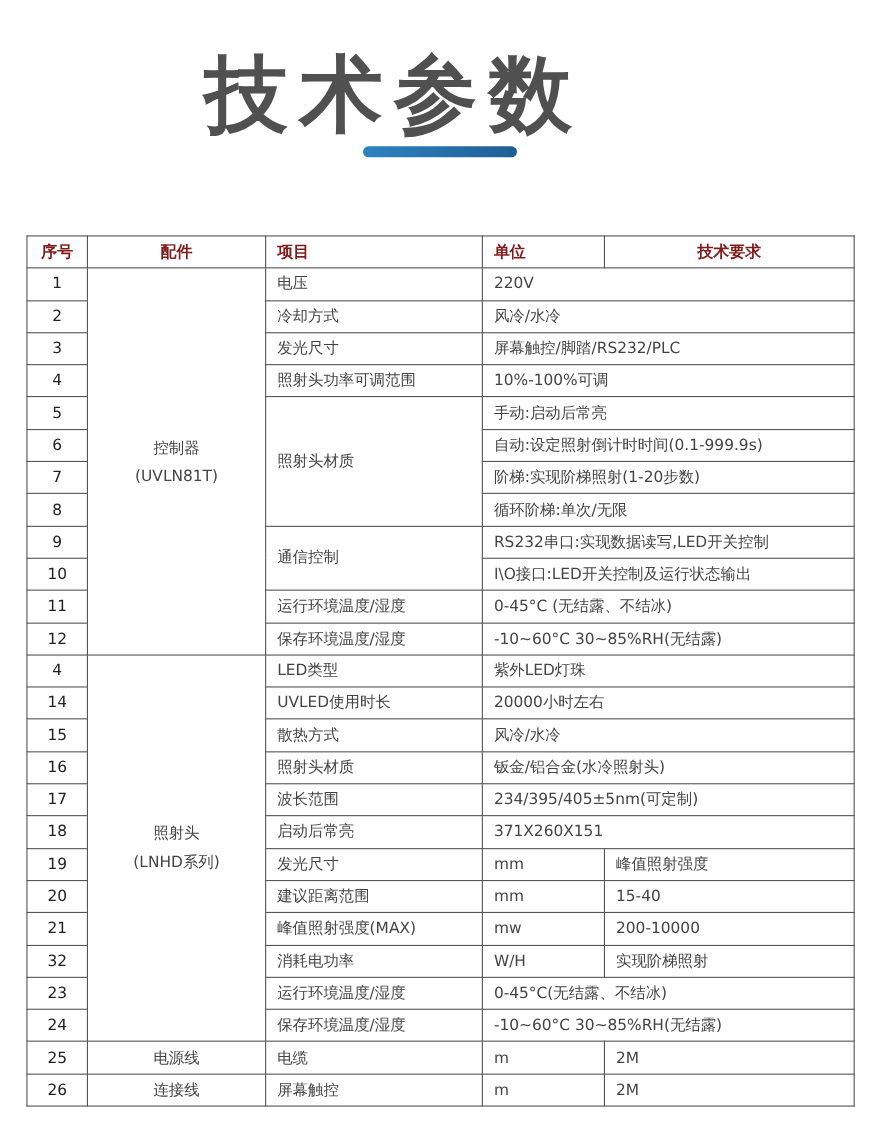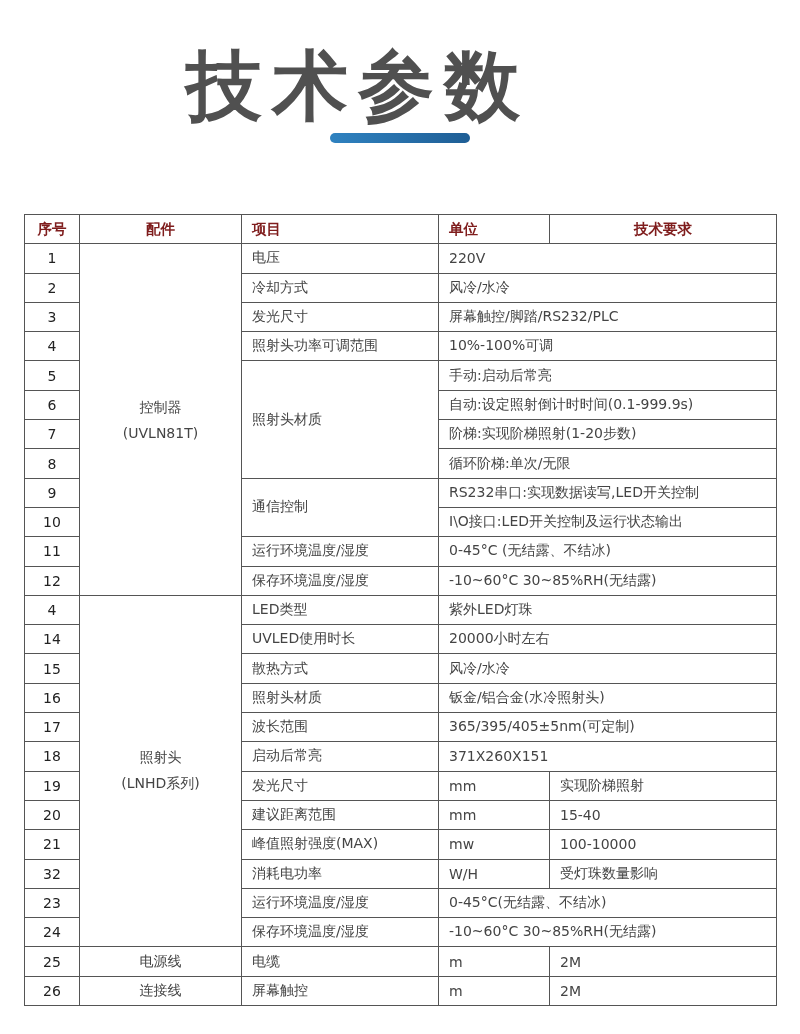--- a/index.html
+++ b/index.html
@@ -122,50 +122,50 @@
     <td colspan="2">风冷/水冷</td>
   </tr>
   <tr>
     <td class="c num">16</td>
     <td>照射头材质</td>
     <td colspan="2">钣金/铝合金(水冷照射头)</td>
   </tr>
   <tr>
     <td class="c num">17</td>
     <td>波长范围</td>
-    <td colspan="2">365/395/405±5nm(可定制)</td>
+    <td colspan="2">234/395/405±5nm(可定制)</td>
   </tr>
   <tr>
     <td class="c num">18</td>
     <td>启动后常亮</td>
     <td colspan="2">371X260X151</td>
   </tr>
   <tr>
     <td class="c num">19</td>
     <td>发光尺寸</td>
     <td>mm</td>
-    <td>实现阶梯照射</td>
+    <td>峰值照射强度</td>
   </tr>
   <tr>
     <td class="c num">20</td>
     <td>建议距离范围</td>
     <td>mm</td>
     <td>15-40</td>
   </tr>
   <tr>
     <td class="c num">21</td>
     <td>峰值照射强度(MAX)</td>
     <td>mw</td>
-    <td>100-10000</td>
+    <td>200-10000</td>
   </tr>
   <tr>
     <td class="c num">32</td>
     <td>消耗电功率</td>
     <td>W/H</td>
-    <td>受灯珠数量影响</td>
+    <td>实现阶梯照射</td>
   </tr>
   <tr>
     <td class="c num">23</td>
     <td>运行环境温度/湿度</td>
     <td colspan="2">0-45°C(无结露、不结冰)</td>
   </tr>
   <tr>
     <td class="c num">24</td>
     <td>保存环境温度/湿度</td>
     <td colspan="2">-10~60°C  30~85%RH(无结露)</td>

